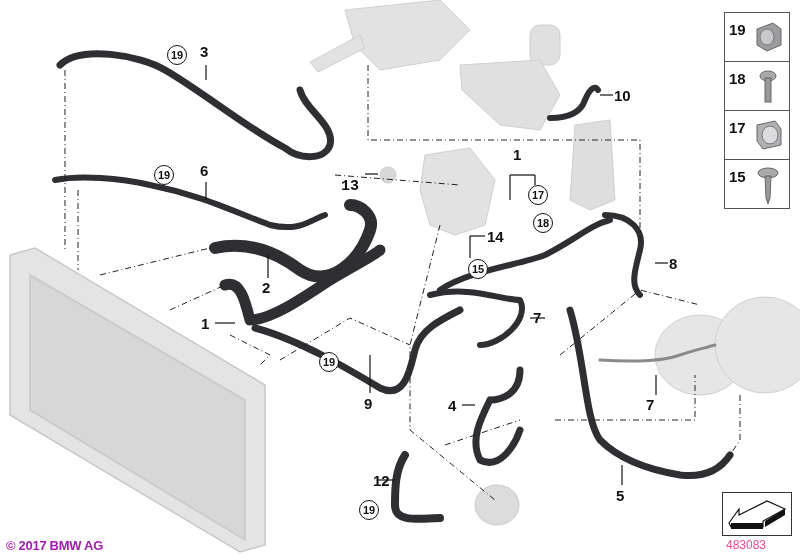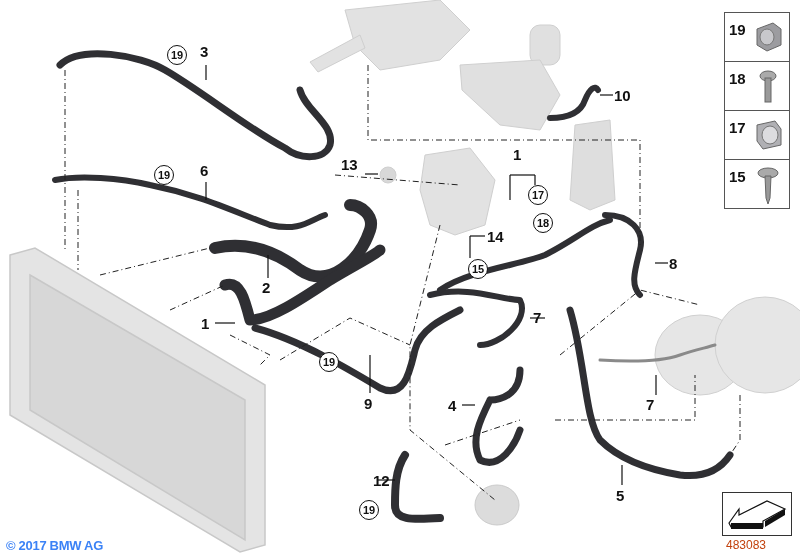--- a/index.html
+++ b/index.html
@@ -5,22 +5,22 @@
   html, body { margin:0; padding:0; background:#ffffff; }
   body { width:800px; height:560px; position:relative; overflow:hidden; font-family:"Liberation Sans", sans-serif; }
   #diagram { position:absolute; left:0; top:0; width:800px; height:560px; }
   .callout { position:absolute; font-family:"Liberation Sans", sans-serif; font-weight:bold; font-size:15px; color:#111; line-height:1; }
   .circ { position:absolute; width:20px; height:20px; border:1.5px solid #111; border-radius:50%; font-weight:bold; font-size:11px; color:#111; display:flex; align-items:center; justify-content:center; background:#fff; box-sizing:border-box; }
   .legend { position:absolute; left:724px; top:12px; width:64px; border:1px solid #555; background:#fff; }
   .legend-cell { height:48px; border-bottom:1px solid #555; position:relative; }
   .legend-cell:last-child { border-bottom:none; }
   .legend-num { position:absolute; left:4px; top:8px; font-weight:bold; font-size:15px; color:#111; }
   .legend-icon { position:absolute; right:6px; top:6px; }
-  .copyright { position:absolute; left:6px; top:538px; font-size:13px; color:#3b82f6; font-weight:bold; letter-spacing:-0.3px; }
-  .diag-id { position:absolute; left:726px; top:538px; font-size:12px; color:#c2410c; }
+  .copyright { position:absolute; left:6px; top:538px; font-size:13px; color:#a21caf; font-weight:bold; letter-spacing:-0.3px; }
+  .diag-id { position:absolute; left:726px; top:538px; font-size:12px; color:#ec4899; }
   .orient-box { position:absolute; left:722px; top:492px; width:68px; height:42px; border:1px solid #333; background:#fff; }
 </style>
 </head>
 <body>
 
 <div id="diagram">
   <svg width="800" height="560" viewBox="0 0 800 560">
 
     <g fill="#e4e4e4" stroke="#c8c8c8" stroke-width="1.5">
       <polygon points="10,255 35,248 265,385 265,545 240,552 10,415"></polygon>
@@ -109,21 +109,21 @@
   </svg>
 
   
   <span class="callout" style="left:200px;top:44px;">3</span>
   <span class="callout" style="left:200px;top:163px;">6</span>
   <span class="callout" style="left:262px;top:280px;">2</span>
   <span class="callout" style="left:201px;top:316px;">1</span>
   <span class="callout" style="left:364px;top:396px;">9</span>
   <span class="callout" style="left:448px;top:398px;">4</span>
   <span class="callout" style="left:616px;top:488px;">5</span>
-  <span class="callout" style="left:341px;top:157px;">13</span>
+  <span class="callout" style="left:341px;top:179px;font-family:Liberation Mono, monospace;">13</span>
   <span class="callout" style="left:487px;top:229px;text-align:right;">14</span>
   <span class="callout" style="left:513px;top:147px;">1</span>
   <span class="callout" style="left:533px;top:310px;">7</span>
   <span class="callout" style="left:669px;top:256px;">8</span>
   <span class="callout" style="left:614px;top:88px;">10</span>
   <span class="callout" style="left:646px;top:397px;">7</span>
   <span class="callout" style="left:373px;top:473px;">12</span>
 
   
   <span class="circ" style="left:167px;top:45px;">19</span>

